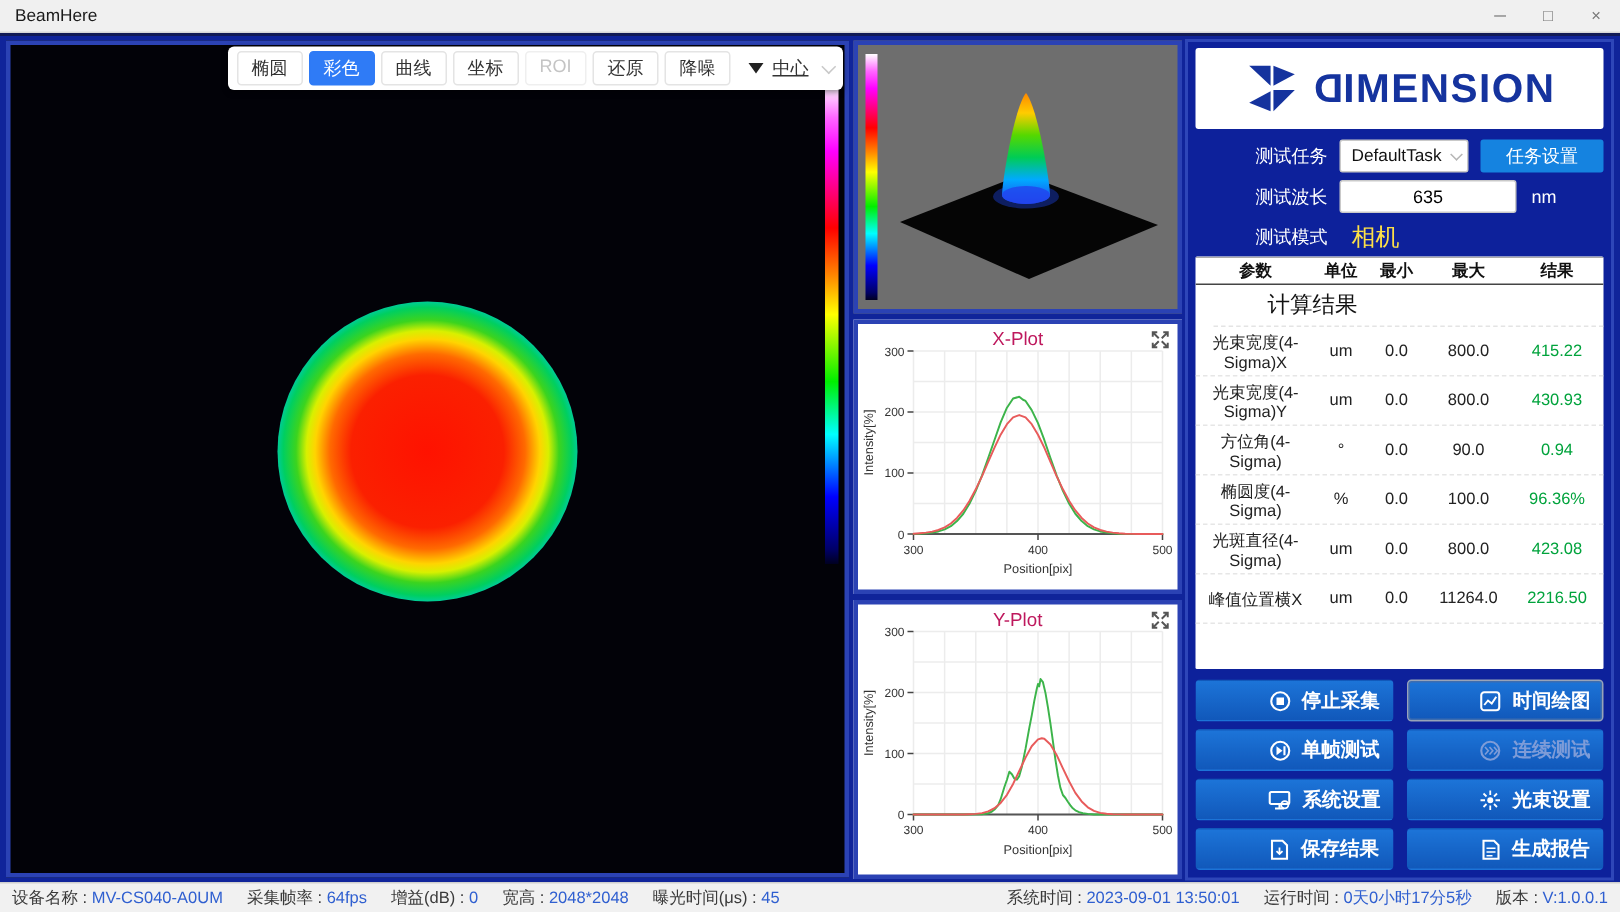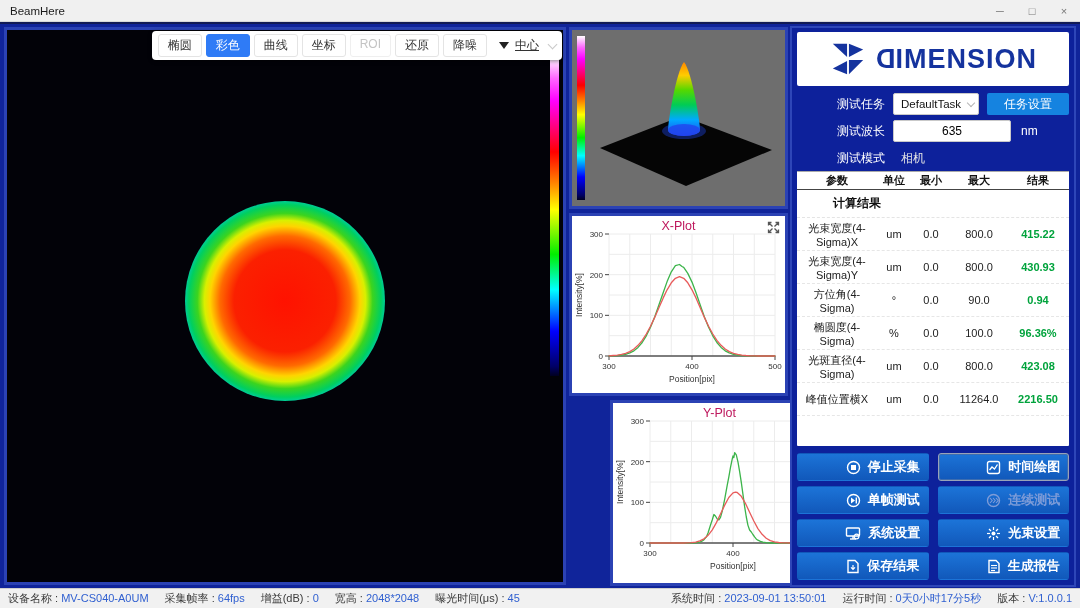--- a/index.html
+++ b/index.html
@@ -46,21 +46,21 @@
     border-bottom:1.5px solid #c9c9c9; transform:rotate(45deg); margin:-3px 2px 0 2px; }
 
   
   .view3d { left:569px; top:3px; width:219px; height:182px; background:#6e6e6e; }
   .cbar3d { position:absolute; left:5px; top:6px; bottom:6px; width:8px;
     background:linear-gradient(to bottom,
       #ffffff 0%, #ff66ff 7%, #ff00ff 14%, #ff0000 30%, #ff8800 40%,
       #ffff00 48%, #00ee00 62%, #00ffff 73%, #0000ff 86%, #000066 97%, #000020 100%); }
   .plotpanel { background:#fff; }
   .xplot-panel { left:569px; top:189px; width:219px; height:183px; }
-  .yplot-panel { left:569px; top:376px; width:219px; height:186px;margin-left:41px; }
+  .yplot-panel { left:569px; top:376px; width:219px; height:186px; }
   .plot-title { position:absolute; top:3px; left:0; right:0; text-align:center;
     font-size:12.5px; color:#be185d; }
   .expand-btn { position:absolute; top:4px; right:5px; cursor:pointer; }
   .plot-svg { position:absolute; left:1px; top:2px; }
 
   
   .right-col { position:absolute; left:790px; top:2px; width:286px; height:561px;
     background:#0d219b; border:2px solid #2e46b8; padding:4px 5px; display:flex;
     flex-direction:column; }
   .logo-box { background:#fff; border-radius:2px; height:54px; display:flex;
@@ -73,36 +73,36 @@
   .slabel { width:96px; text-align:right; color:#fff; font-size:12px; padding-right:8px; flex:none; }
   .sel { background:#fff; border:1px solid #c9c9c9; border-radius:2px; height:22px;
     width:118px; display:flex; align-items:center; font-size:11.5px; color:#111;
     padding:0 4px 0 7px; cursor:pointer; }
   .sel .seltext { flex:1; white-space:nowrap; overflow:hidden; }
   .sel .chev { width:6px; height:6px; border-right:1.5px solid #b5b5b5;
     border-bottom:1.5px solid #b5b5b5; transform:rotate(45deg); margin-top:-3px; flex:none; }
   .winput { width:118px; height:22px; border:1px solid #c9c9c9; border-radius:2px;
     text-align:center; font-size:12px; font-family:"Liberation Sans",sans-serif; }
   .unit { color:#fff; font-size:12px; margin-left:10px; }
-  .staticval { color:#e5e5e5; font-size:12px; padding-left:8px; }
+  .staticval { color:#fde047; font-size:16px; padding-left:8px; }
   .task-btn { margin-left:8px; width:118px; height:22px; background:#1583e0; color:#fff;
     border:none; border-radius:2px; font-size:12px; cursor:pointer;
     font-family:"Liberation Sans",sans-serif; }
 
   
   .rtable { background:#fff; flex:1; margin-top:2px; overflow:hidden; font-size:11px;
     display:flex; flex-direction:column; border-radius:1px; }
   .thead { display:grid; grid-template-columns:1fr 34px 40px 56px 62px; height:19px;
     align-items:center; border-bottom:1.5px solid #444; border-top:1px solid #aaa;
     font-weight:bold; color:#111; text-align:center; flex:none; }
   .tsection { height:28px; display:flex; align-items:center; padding-left:36px;
-    font-weight:bold; font-size:12px; color:#111; border-bottom:1px dashed #e4e4e4; flex:none; }
+    font-weight:normal; font-size:15px; color:#111; border-bottom:1px dashed #e4e4e4; flex:none;margin-left:12px; }
   .trow { display:grid; grid-template-columns:1fr 34px 40px 56px 62px; height:33px;
     align-items:center; text-align:center; color:#222; border-bottom:1px dashed #e6e6e6; flex:none; }
-  .trow .result { color:#00a33c; font-weight:bold; }
+  .trow .result { color:#00a33c; font-weight:normal; }
 
   
   .actions { margin-top:7px; display:grid; grid-template-columns:1fr 1fr;
     gap:5px 9px; flex:none; margin-bottom:1px; }
   .abtn { height:28px; background:linear-gradient(#1c74d8,#1158ba); border-radius:3px;
     color:#fff; font-size:13px; font-weight:bold; display:flex; align-items:center;
     justify-content:center; gap:7px; cursor:pointer; border:1px solid transparent;padding-left:40px; }
   .abtn.focused { border:1px solid #98a3b8; box-shadow:inset 0 0 0 1px #3d6db0; }
   .abtn.disabled { color:#7e9cd8; cursor:default;align-items:center; }
   .abtn svg { flex:none; }

